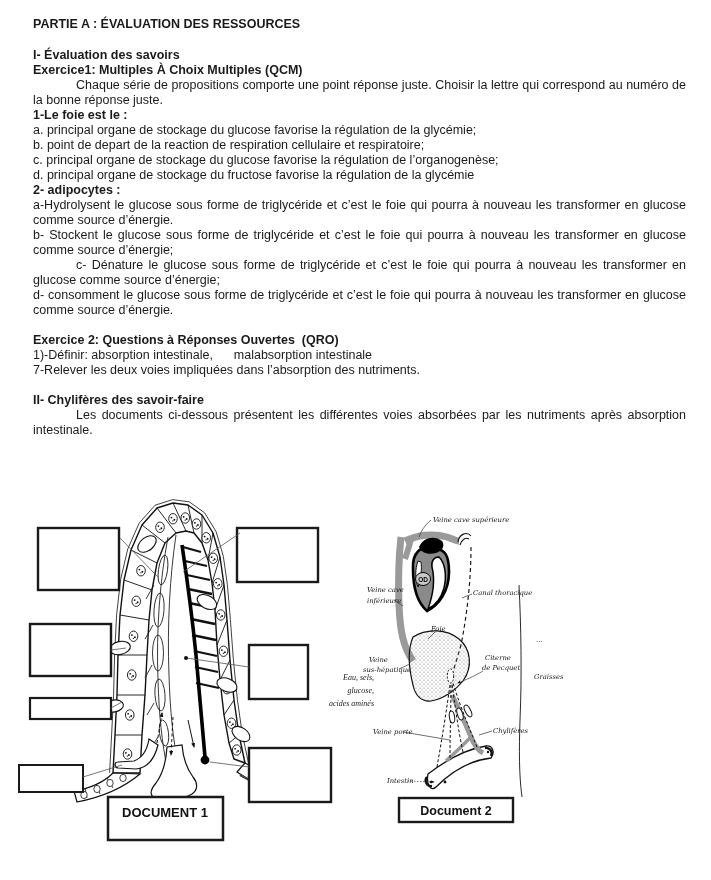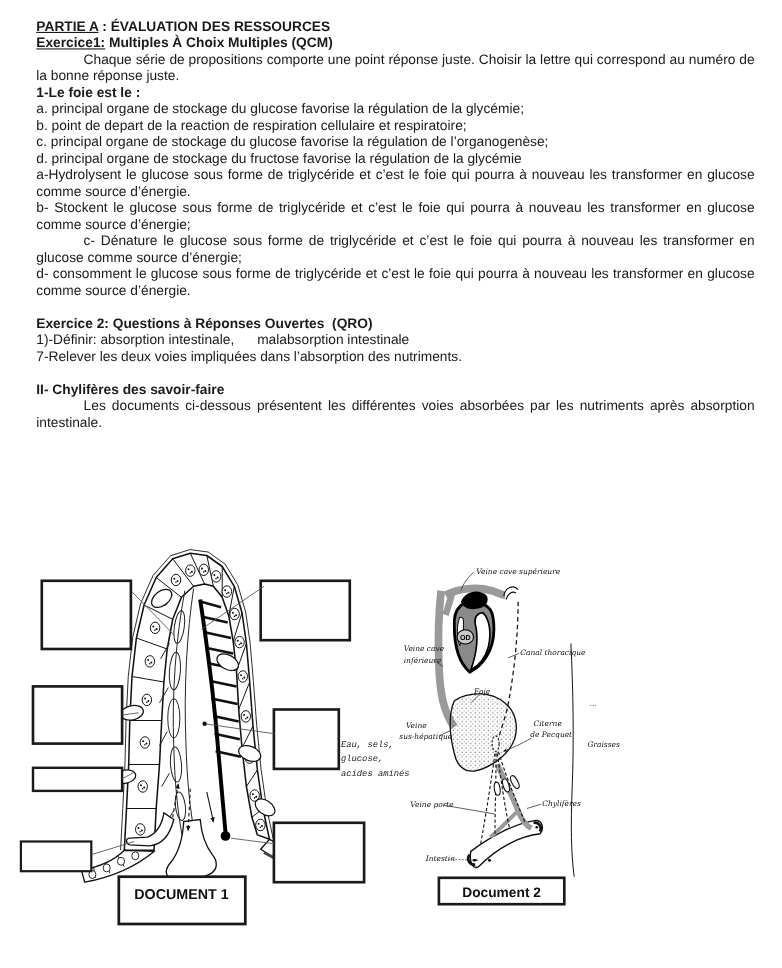--- a/index.html
+++ b/index.html
@@ -1,53 +1,55 @@
 <!DOCTYPE html>
 <html><head>
 <meta charset="utf-8">
 <style>
   html,body{margin:0;padding:0;background:#fff;}
   body{width:711px;height:880px;position:relative;overflow:hidden;
        font-family:"Liberation Sans",sans-serif;font-size:12.5px;line-height:15px;color:#1a1a1a;}
   .page{position:absolute;left:0;top:0;width:711px;padding:17px 25px 0 33px;box-sizing:border-box;}
   p{margin:0;}
   .b{font-weight:bold;}
-  .u{text-decoration:underline;text-align:right;}
+  .u{text-align:right;}
   .just{text-align:justify;}
   .ind{text-indent:43px;}
   .pre{white-space:pre-wrap;}
   .mt{margin-top:15px;}
   .mt2{margin-top:16px;}
   .ugap{display:inline-block;width:15px;height:12px;border-bottom:1.2px solid #000;}
   svg{position:absolute;}
   #fig1{left:10px;top:495px;}
   #fig2{left:355px;top:495px;}
-  #nutrients{position:absolute;left:310px;top:671px;width:64px;text-align:left;
-     font-family:Liberation Mono, monospace;font-style:italic;font-size:8px;line-height:13px;
+  #nutrients{position:absolute;left:310px;top:671px;width:64px;text-align:right;
+     font-family:Liberation Serif, serif;font-style:italic;font-size:8px;line-height:13px;
      color:#222;white-space:pre-line;z-index:3;}
   .lbl{font-family:"DejaVu Serif",serif;font-style:italic;font-size:6.8px;fill:#111;}
   .cap1{font-family:"Liberation Sans",sans-serif;font-weight:bold;font-size:13px;fill:#111;}
   .cap2{font-family:"Liberation Sans",sans-serif;font-weight:bold;font-size:12.5px;fill:#111;}
   .odt{font-family:"Liberation Sans",sans-serif;font-weight:bold;font-size:6.5px;fill:#000;}
 </style>
 </head>
 <body>
 
 <div class="page">
   <div><span class="b u">PARTIE A</span><span class="b"> : ÉVALUATION DES RESSOURCES</span></div>
 
+  <div class="b mt2">I- Évaluation des savoirs</div>
   <div><span class="b u">Exercice1:</span><span class="b"> Multiples À Choix Multiples (QCM)</span></div>
   <p class="just ind">Chaque série de propositions comporte une point réponse juste. Choisir la lettre qui correspond au numéro de la bonne réponse juste.</p>
 
   <div class="b">1-Le foie est le :</div>
   <div>a. principal organe de stockage du glucose favorise la régulation de la glycémie;</div>
   <div>b. point de depart de la reaction de respiration cellulaire et respiratoire;</div>
   <div>c. principal organe de stockage du glucose favorise la régulation de l’organogenèse;</div>
   <div>d. principal organe de stockage du fructose favorise la régulation de la glycémie</div>
 
+  <div class="b">2- adipocytes :</div>
   <p class="just">a-Hydrolysent le glucose sous forme de triglycéride et c’est le foie qui pourra à nouveau les transformer en glucose comme source d’énergie.</p>
   <p class="just">b- Stockent le glucose sous forme de triglycéride et c’est le foie qui pourra à nouveau les transformer en glucose comme source d’énergie;</p>
   <p class="just ind">c- Dénature le glucose sous forme de triglycéride et c’est le foie qui pourra à nouveau les transformer en glucose comme source d’énergie;</p>
   <p class="just">d- consomment  le glucose sous forme de triglycéride et c’est le foie qui pourra à nouveau les transformer en glucose comme source d’énergie.</p>
 
   <div class="b pre mt">Exercice 2: Questions à Réponses Ouvertes  (QRO)</div>
   <div class="pre">1)-Définir: absorption intestinale,      malabsorption intestinale</div>
   <div>7-Relever les deux voies impliquées dans l’absorption des nutriments.</div>
 
   <div class="b mt">II- Chylifères des savoir-faire</div>

